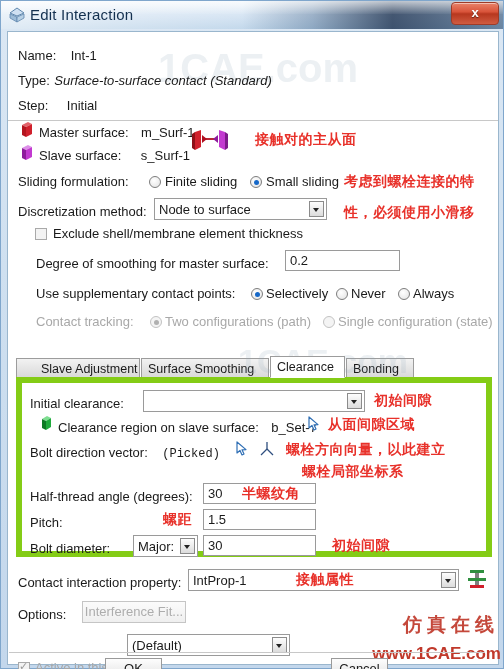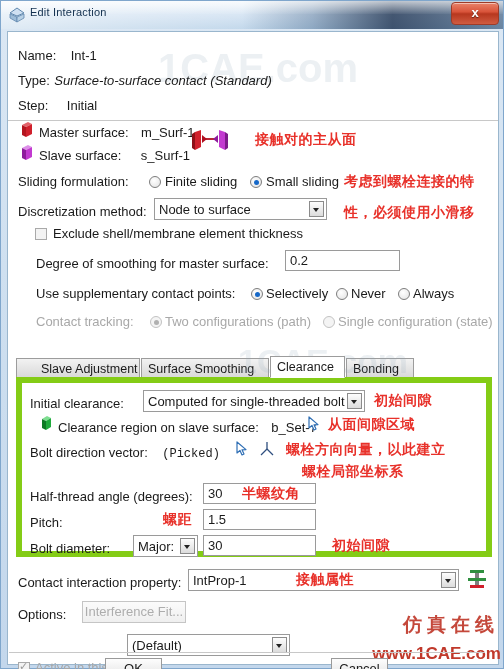--- a/index.html
+++ b/index.html
@@ -40,21 +40,21 @@
     pointer-events:none;
   }
   .title-icon {
     position: absolute;
     left: 7px; top: 5px;
     width: 18px; height: 18px;
   }
   .title-text {
     position: absolute;
     left: 29px; top: 5px;
-    font-size: 11px;
+    font-size: 15px;
     color: #13304f;
     letter-spacing: .2px;
     white-space: nowrap;
   }
   #close-btn {
     position: absolute;
     right: 4px; top: 1px;
     width: 46px; height: 21px;
     border-radius: 4px;
     border: 1px solid #9e3b28;
@@ -419,21 +419,20 @@
         <span>Bonding</span>
       </div>
     </div>
 
     <div id="tabpanel">
 
       <div class="row" style="left:8px; top:11px;">
         <span class="lbl">Initial clearance:</span>
       </div>
       <div class="combo" style="left:121px; top:7px; width:222px;">
-        <span class="txt">Computed for single-threaded bolt</span>
         <span class="arrow"></span>
       </div>
       <div class="cn" style="left:352px; top:9px;">初始间隙</div>
 
       <svg class="icon" style="left:19px; top:33px; width:11px; height:15px;" viewBox="0 0 11 15">
         <polygon points="1,3 6,0 10,2 5,5" fill="#7ede91"></polygon>
         <polygon points="1,3 5,5 5,14 1,12" fill="#0d7a24"></polygon>
         <polygon points="5,5 10,2 10,11 5,14" fill="#1faa3c"></polygon>
       </svg>
       <div class="row" style="left:36px; top:35px;">

